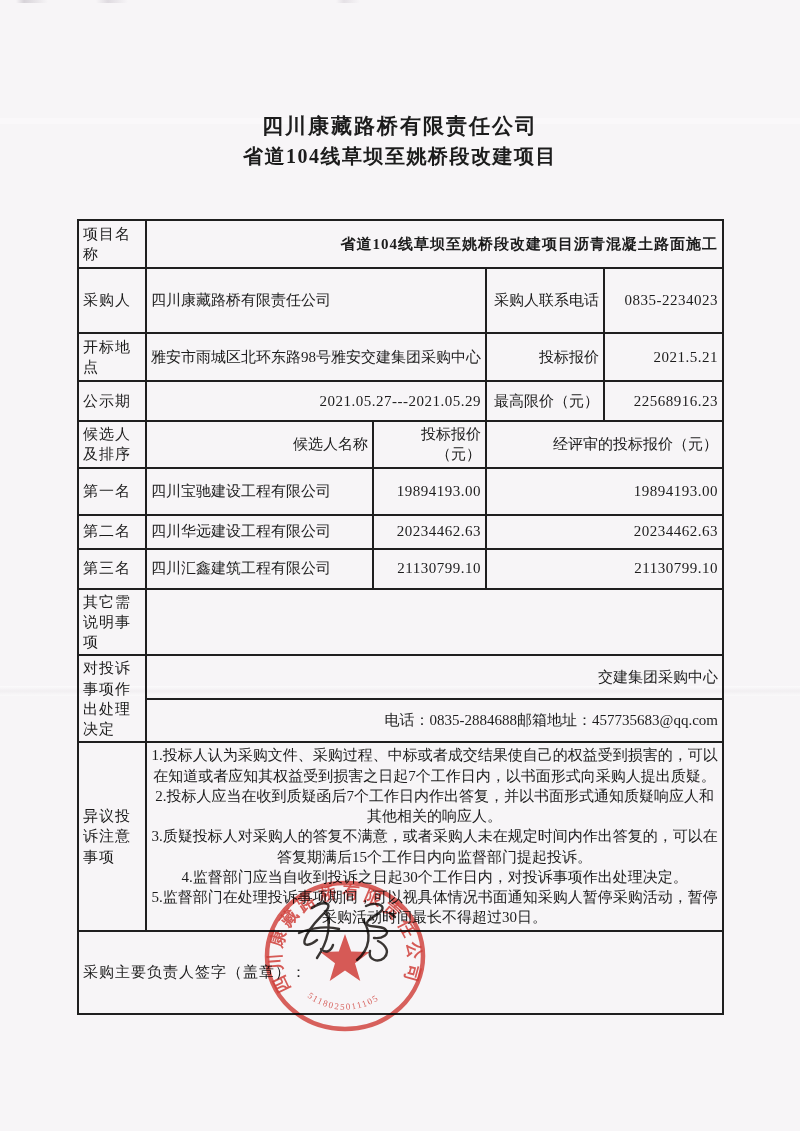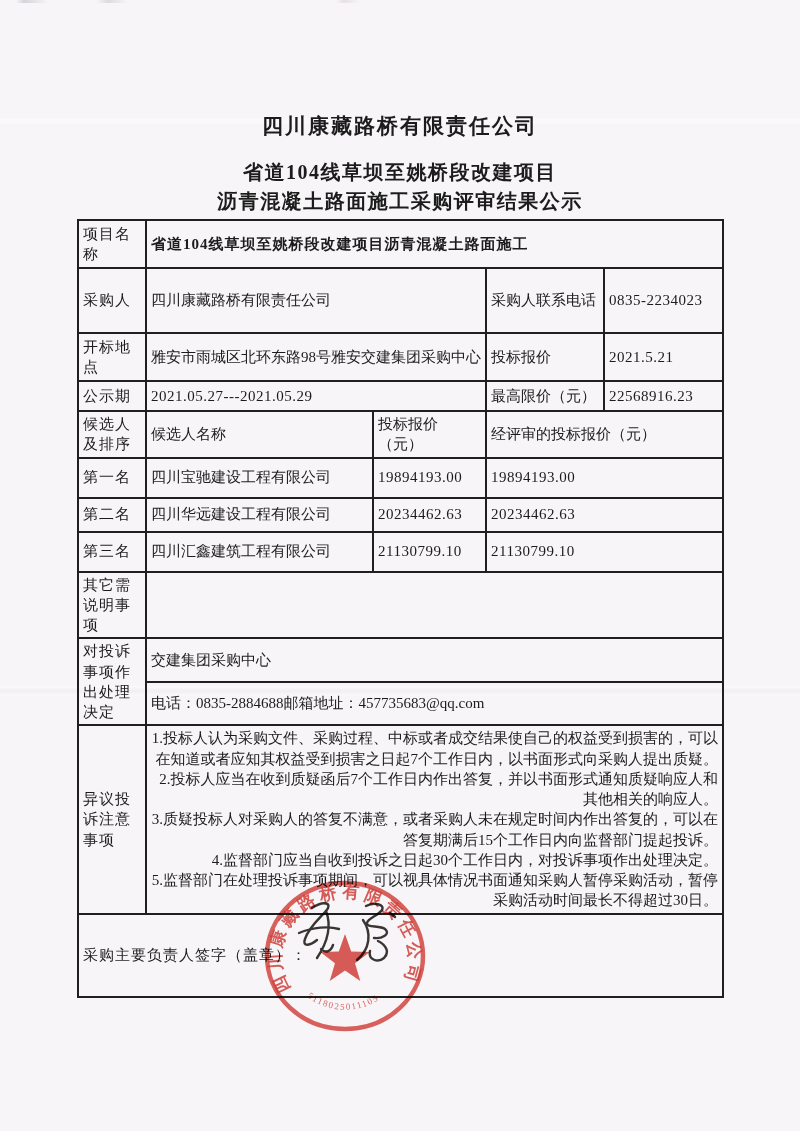--- a/index.html
+++ b/index.html
@@ -18,59 +18,58 @@
     opacity:.7;}
   .scan-band{position:absolute;left:0;width:100%;pointer-events:none;}
   .band1{top:686px;height:10px;background:linear-gradient(180deg,rgba(255,255,255,.55),rgba(215,210,216,.18),rgba(255,255,255,.4));}
   .band2{top:118px;height:6px;background:rgba(255,255,255,.35);}
 
   .title{
     position:absolute;left:0;top:112px;width:100%;
     text-align:center;font-size:21px;font-weight:700;letter-spacing:2px;
   }
   .subtitle{
-    position:absolute;left:0;top:158px;width:100%;
+    position:absolute;left:0;top:142px;width:100%;
     text-align:center;font-size:20px;font-weight:700;letter-spacing:1.5px;line-height:29px;
   }
   table.doc{
     position:absolute;left:77px;top:219px;width:645px;
     border-collapse:collapse;table-layout:fixed;
     font-size:15px;
   }
   table.doc td{
     border:2px solid #1f1f1f;
     padding:2px 4px;
     vertical-align:middle;
     word-break:break-all;
     line-height:1.35;
   }
   td.lab{text-align:left;letter-spacing:1px;}
-  td.ctr{text-align:left;}
+  td.ctr{text-align:right;}
   td.lft{text-align:left;}
   td.bold{font-weight:700;letter-spacing:1px;}
-  td.notes{padding:6px 8px 4px 8px;line-height:23px;text-align:right;vertical-align:top;font-size:15px;}
+  td.notes{padding:6px 8px 4px 8px;line-height:23px;text-align:center;vertical-align:top;font-size:15px;}
   td.sig-cell{text-align:left;padding-left:6px;letter-spacing:1px;font-family:Liberation Serif, serif;}
   .num{letter-spacing:.5px;}
 
   .stamp{position:absolute;left:252px;top:872px;width:186px;height:172px;mix-blend-mode:multiply;}
   .signature{position:absolute;left:292px;top:893px;width:128px;height:82px;mix-blend-mode:multiply;}
 </style>
 </head>
 <body>
 
 <div class="page">
 
   <div class="scan-edge"></div>
   <div class="scan-band band2"></div>
   <div class="scan-band band1"></div>
 
   <div class="title">四川康藏路桥有限责任公司</div>
   <div class="subtitle">
     <div>省道104线草坝至姚桥段改建项目</div>
-    <div>沥青混凝土路面施工采购评审结果公示</div>
   </div>
 
   <table class="doc">
     <colgroup>
       <col style="width:68px">
         <col style="width:227px">
         <col style="width:113px">
         <col style="width:118px">
         <col style="width:119px">
     </colgroup>
@@ -88,35 +87,35 @@
       <td class="ctr num">0835-2234023</td>
     </tr>
 
     <tr style="height:48px">
       <td class="lab">开标地点</td>
       <td class="lft" colspan="2">雅安市雨城区北环东路98号雅安交建集团采购中心</td>
       <td class="ctr">投标报价</td>
       <td class="ctr num">2021.5.21</td>
     </tr>
 
-    <tr style="height:30px">
+    <tr style="height:40px">
       <td class="lab">公示期</td>
       <td class="ctr num" colspan="2">2021.05.27---2021.05.29</td>
       <td class="ctr">最高限价（元）</td>
       <td class="ctr num">22568916.23</td>
     </tr>
 
     <tr style="height:46px">
       <td class="lab">候选人及排序</td>
       <td class="ctr">候选人名称</td>
       <td class="ctr">投标报价（元）</td>
       <td class="ctr" colspan="2">经评审的投标报价（元）</td>
     </tr>
 
-    <tr style="height:40px">
+    <tr style="height:47px">
       <td class="lab">第一名</td>
       <td class="lft">四川宝驰建设工程有限公司</td>
       <td class="ctr num">19894193.00</td>
       <td class="ctr num" colspan="2">19894193.00</td>
     </tr>
     <tr style="height:34px">
       <td class="lab">第二名</td>
       <td class="lft">四川华远建设工程有限公司</td>
       <td class="ctr num">20234462.63</td>
       <td class="ctr num" colspan="2">20234462.63</td>

